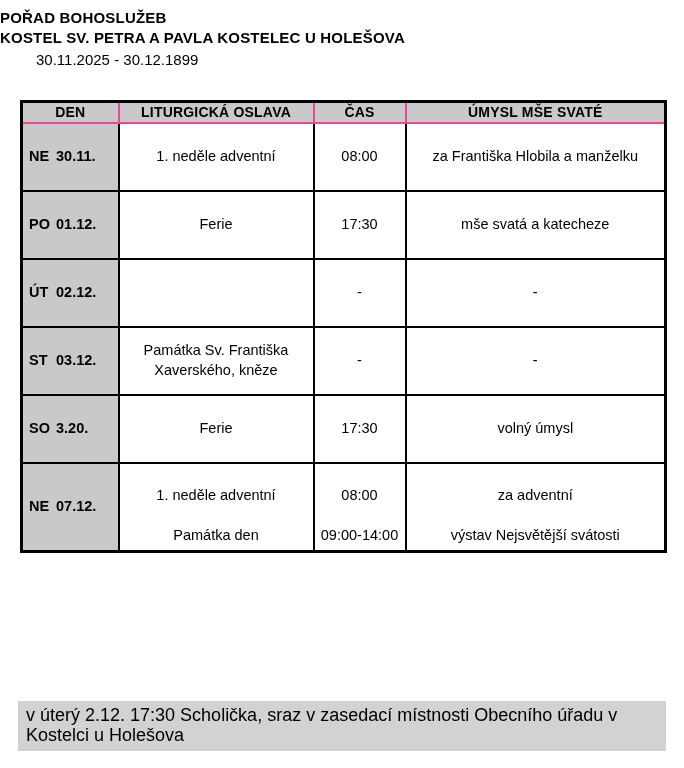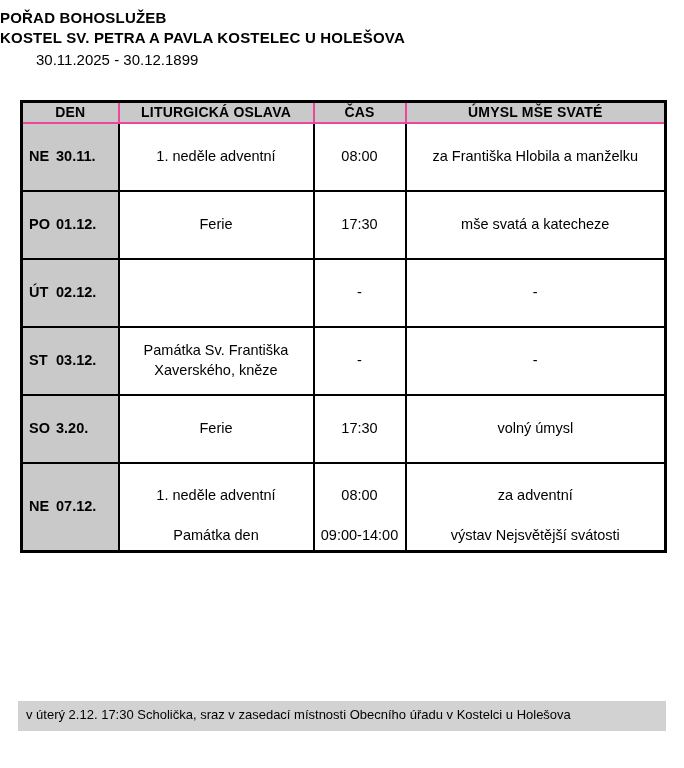--- a/index.html
+++ b/index.html
@@ -60,21 +60,21 @@
     display: flex; flex-direction: column;
     justify-content: space-between;
     height: 85px;
     padding-top: 22px; padding-bottom: 3px;
   }
 
   .note {
     position: absolute; left: 18px; top: 701px;
     width: 648px;
     background: #d2d2d2;
-    font-size: 13px;
+    font-size: 18px;
     line-height: 20px;
     padding: 4px 8px 6px 8px;
     text-align: left;
   }
 </style>
 </head>
 <body>
 
 <div class="page">
 

